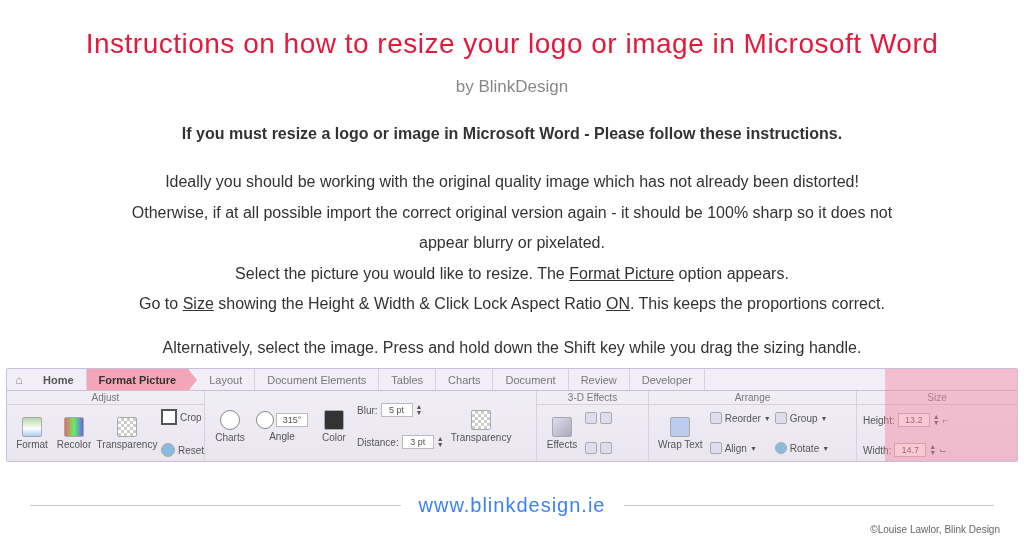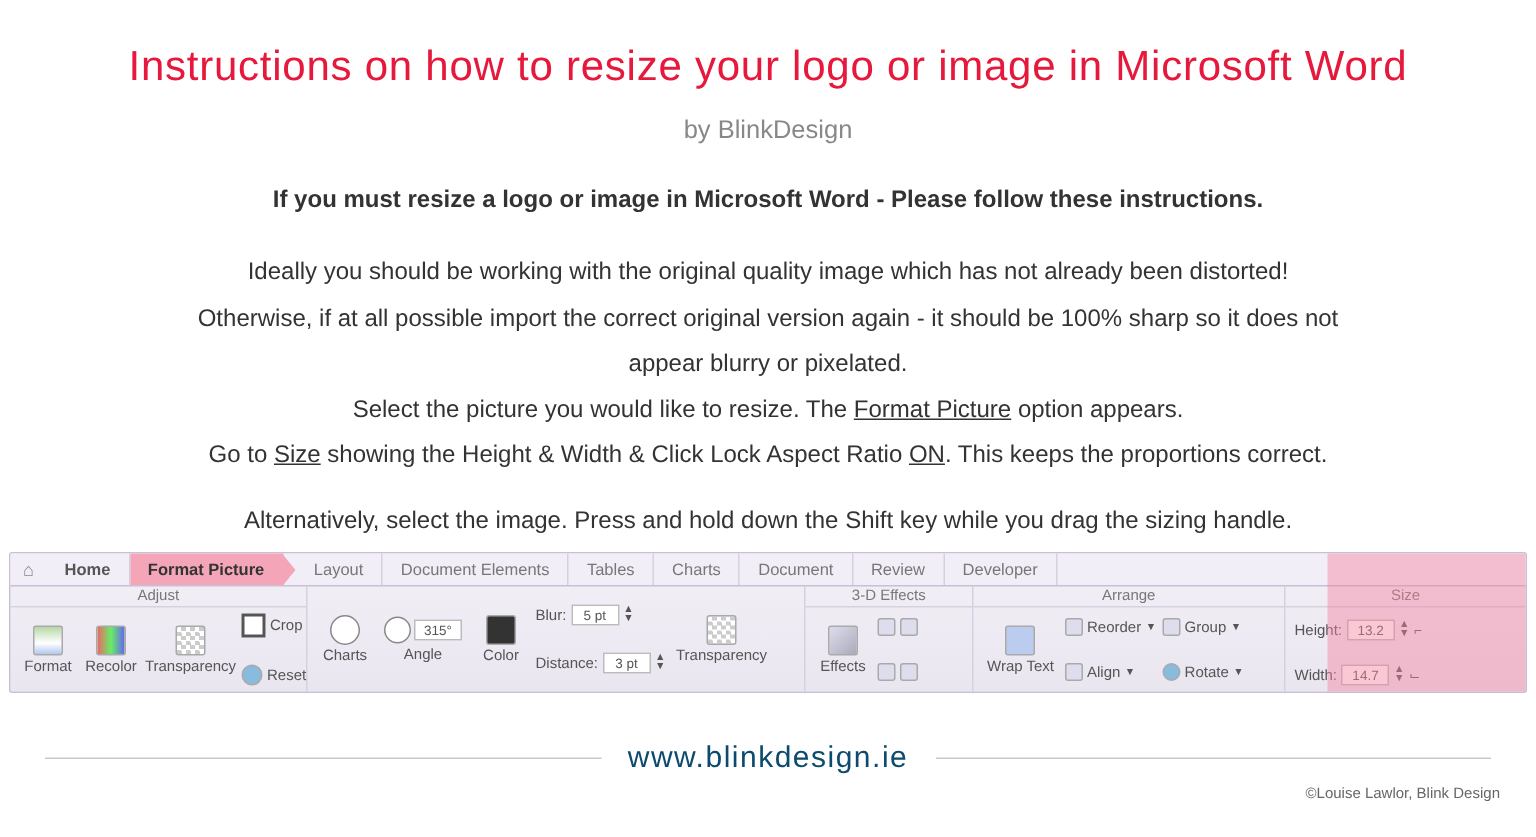--- a/index.html
+++ b/index.html
@@ -176,21 +176,21 @@
     position: absolute;
     left: 30px; right: 30px;
     top: 494px;
     display: flex;
     align-items: center;
     gap: 18px;
   }
   .hr { flex: 1; height: 1px; background: #c8c8c8; }
   .site {
     font-size: 20px;
-    color: #0c4a6e;
+    color: #3b82f6;
     font-weight: 300;
     letter-spacing: 1px;
   }
   .credit {
     position: absolute;
     right: 24px;
     top: 524px;
     font-size: 10px;
     color: #666;
   }

